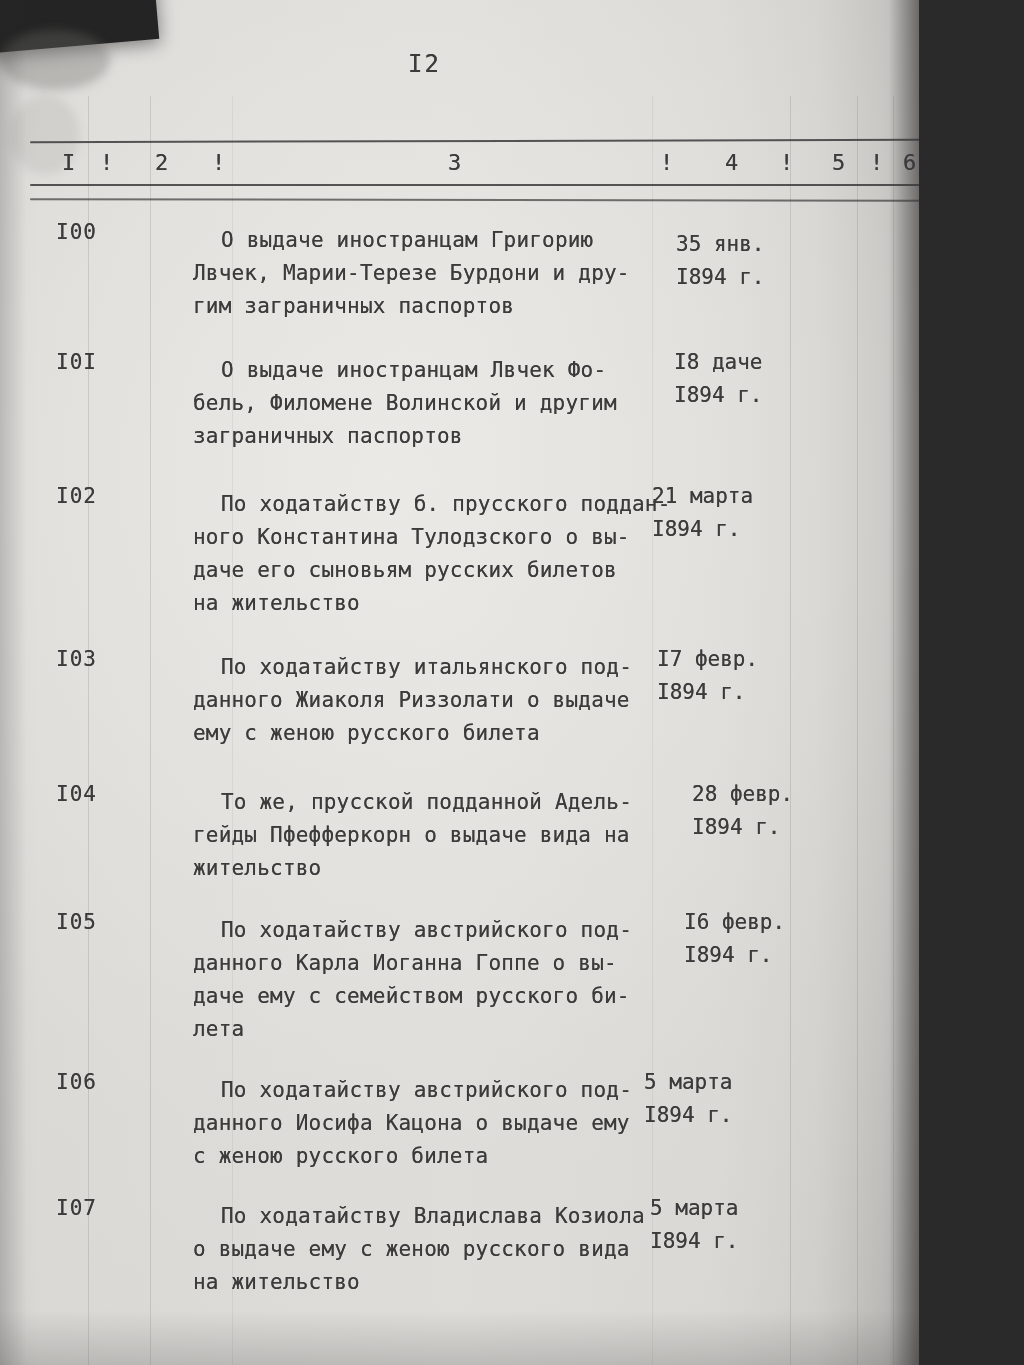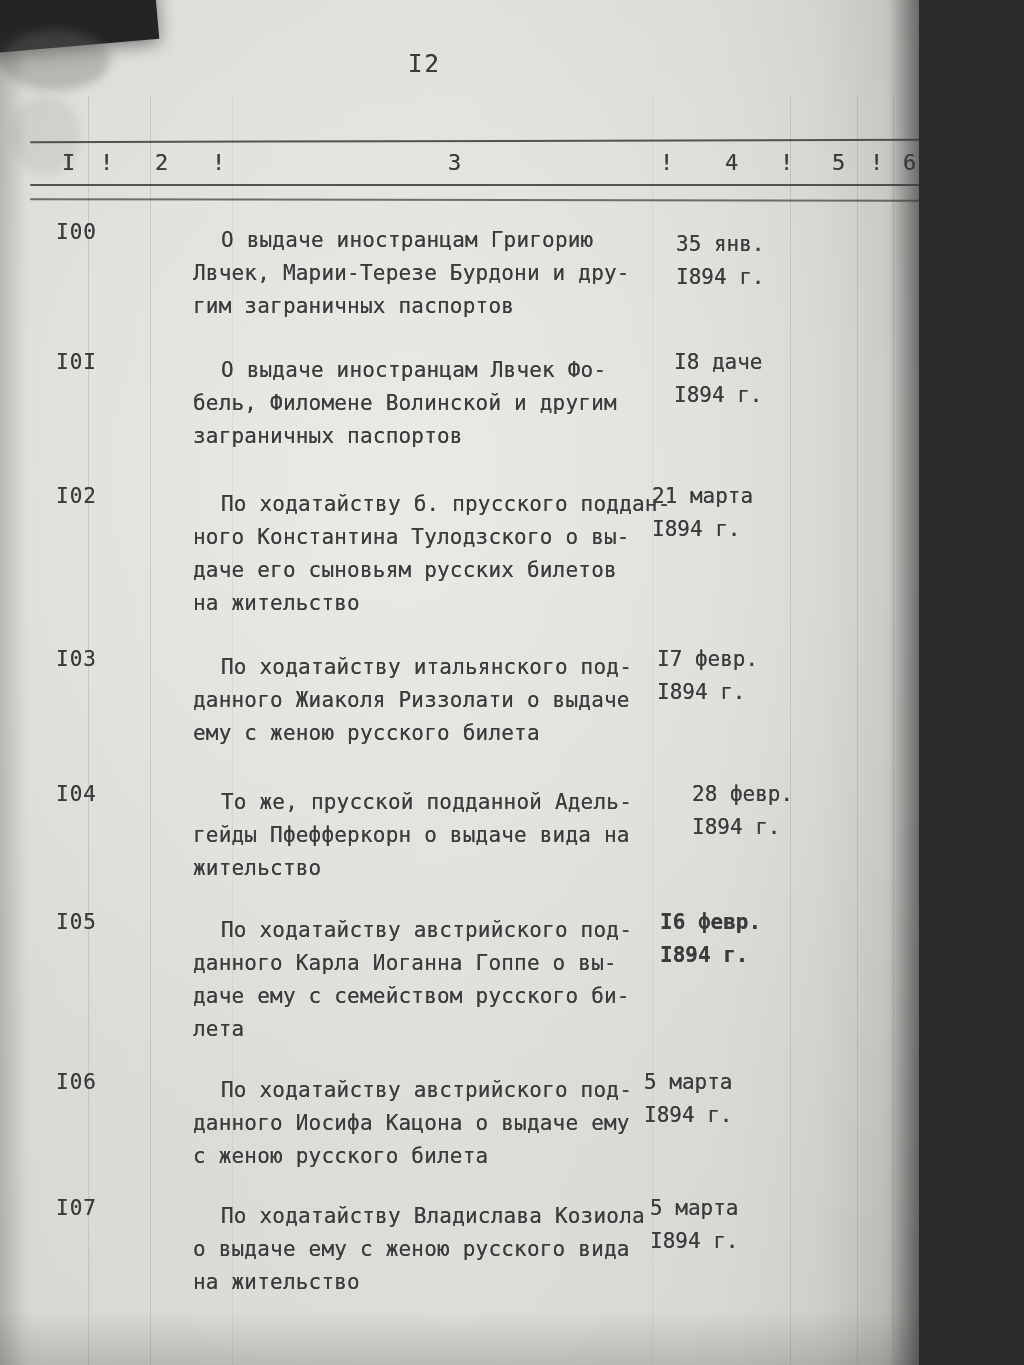--- a/index.html
+++ b/index.html
@@ -121,21 +121,21 @@
     <div class="date ink" style="left:662px;margin-left:30px;">28 февр.
 I894 г.</div>
   </div>
 
   <div class="row" style="top:906px;">
     <span class="num ink">I05</span>
     <div class="text ink">По ходатайству австрийского под-
 данного Карла Иоганна Гоппе о вы-
 даче ему с семейством русского би-
 лета</div>
-    <div class="date ink" style="left:660px;font-weight:bold;">I6 февр.
+    <div class="date ink" style="left:684px;">I6 февр.
 I894 г.</div>
   </div>
 
   <div class="row" style="top:1066px;">
     <span class="num ink">I06</span>
     <div class="text ink">По ходатайству австрийского под-
 данного Иосифа Кацона о выдаче ему
 с женою русского билета</div>
     <div class="date ink" style="left:644px;">5 марта
 I894 г.</div>

